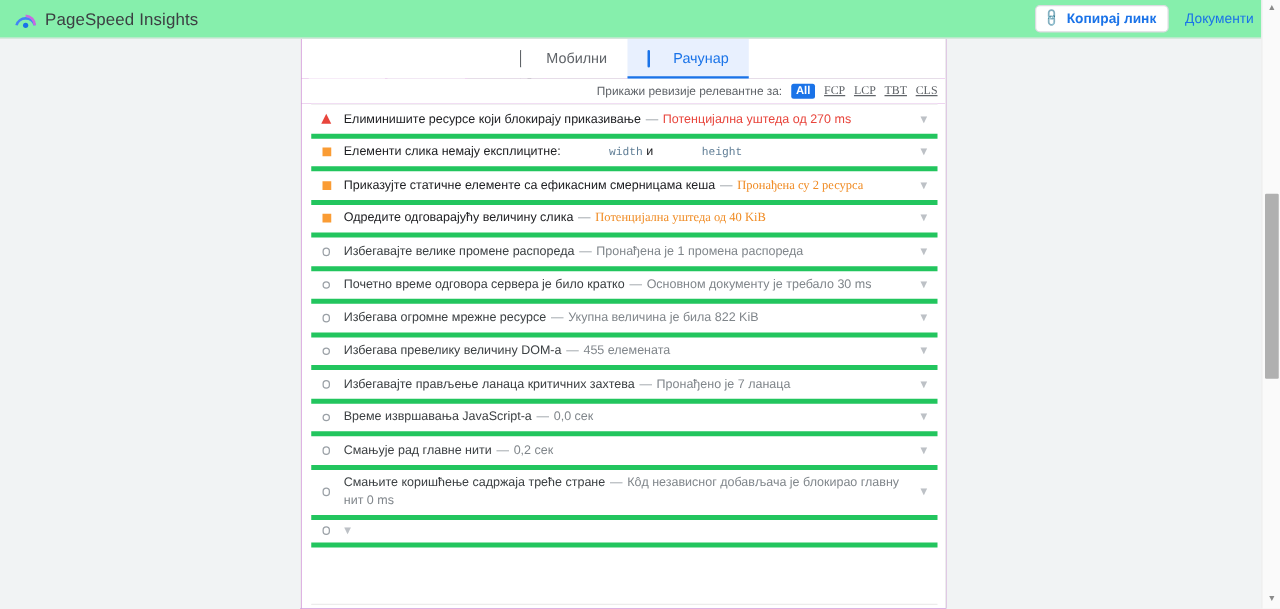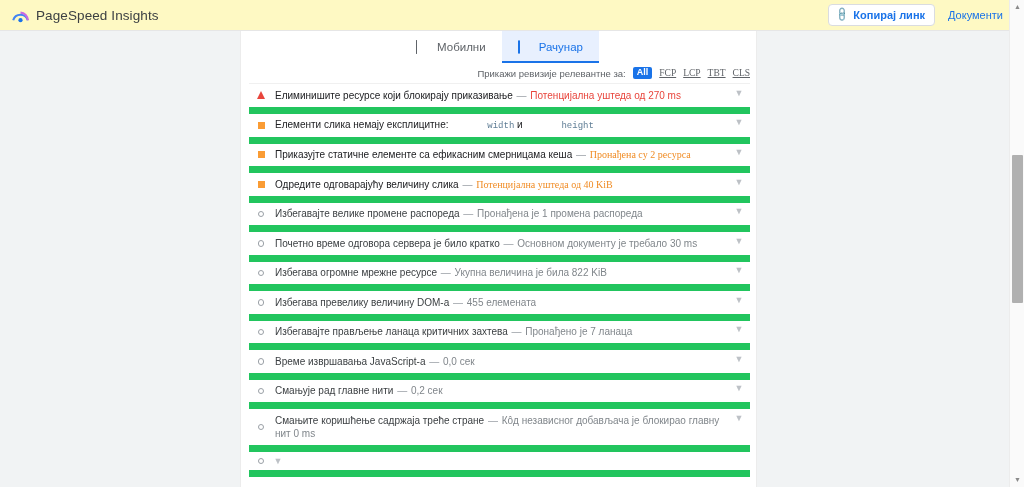--- a/index.html
+++ b/index.html
@@ -9,21 +9,21 @@
     background: #f1f3f4;
     font-family: "Liberation Sans", sans-serif;
     overflow: hidden;
     position: relative;
     color: #202124;
   }
 
   
   .appbar {
     position: absolute; top: 0; left: 0; width: 1024px; height: 31px;
-    background: #fef9c3;
+    background: #86efac;
     border-bottom: 1px solid #e6e6e6;
     display: flex; align-items: center;
     z-index: 40;
   }
   .brand { display: flex; align-items: center; gap: 7px; margin-left: 12px; }
   .brand-logo { width: 17px; height: 17px; position: relative; display: block; }
   .brand-title {
     font-size: 13.5px; color: #3c4043; letter-spacing: .1px;
   }
   .appbar-right {
@@ -140,23 +140,23 @@
 
   .section-label {
     font-size: 9px; color: #5f6368; letter-spacing: .85px;
     padding: 14px 4px 8px 4px;
     text-transform: uppercase;
   }
 
   .audit-list { border-top: 1px solid #f0f0f0; }
 
   .audit-row {
-    display: flex; 
+    display: flex; align-items: center;
     min-height: 22px; padding: 4.5px 2px 4.5px 4px;
-    border-bottom: 7px solid #22c55e;
+    border-bottom: 4px solid #22c55e;
     cursor: pointer;
     font-size: 10px;
   }
   .audit-ico { flex: 0 0 auto; width: 16px; display: flex; justify-content: center; align-items: center; }
 
   .ico-fail {
     width: 0; height: 0;
     border-left: 4.5px solid transparent; border-right: 4.5px solid transparent;
     border-bottom: 8px solid #e8453c;
   }

